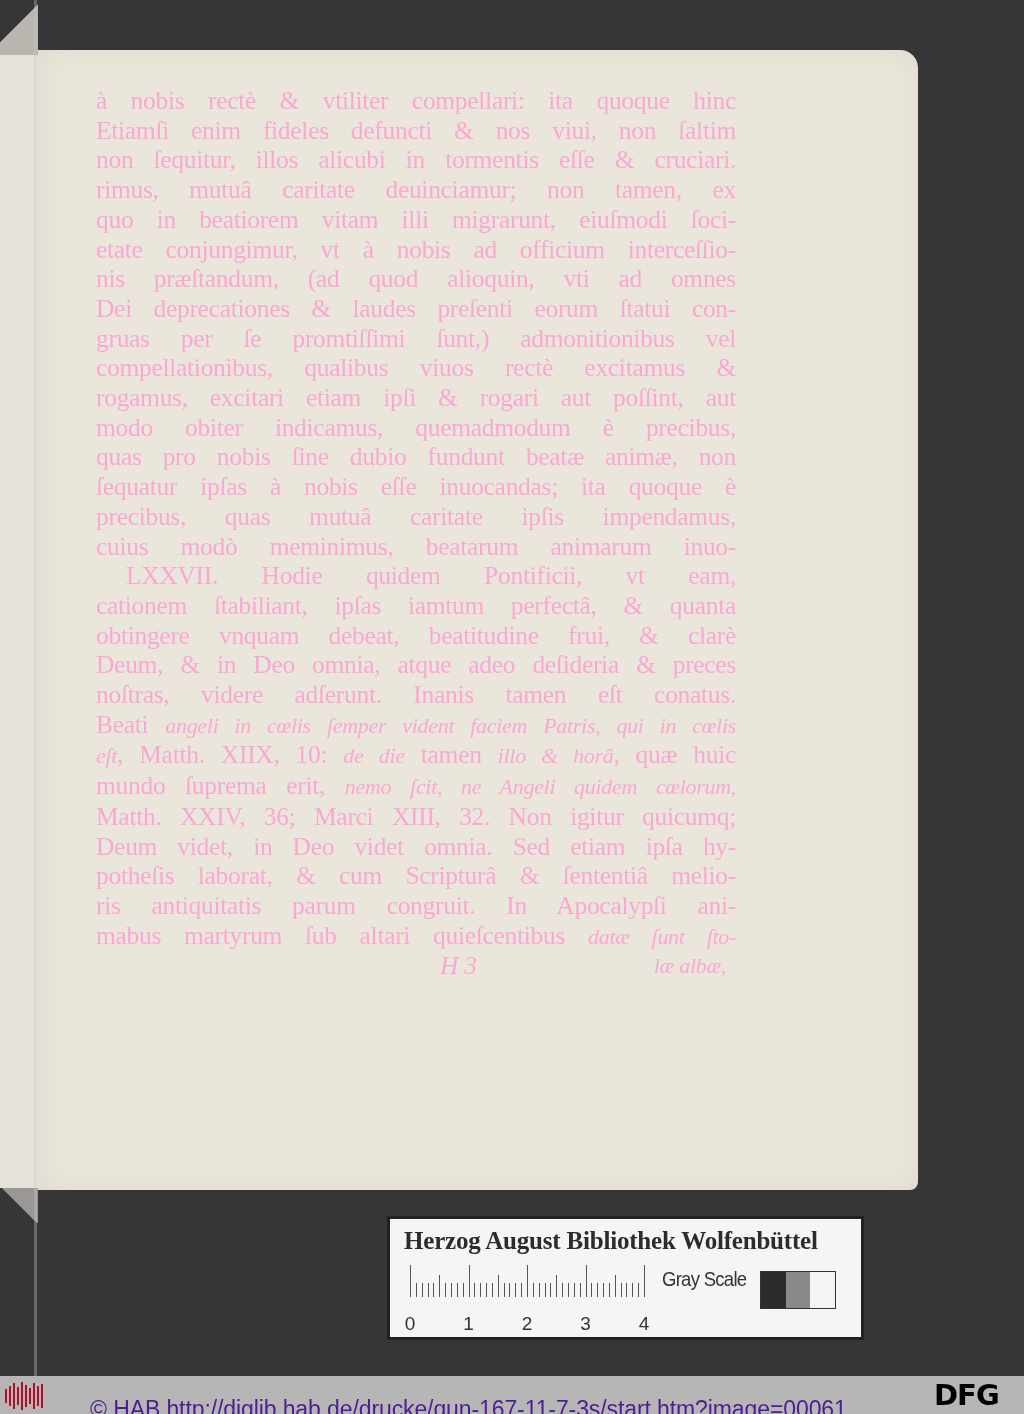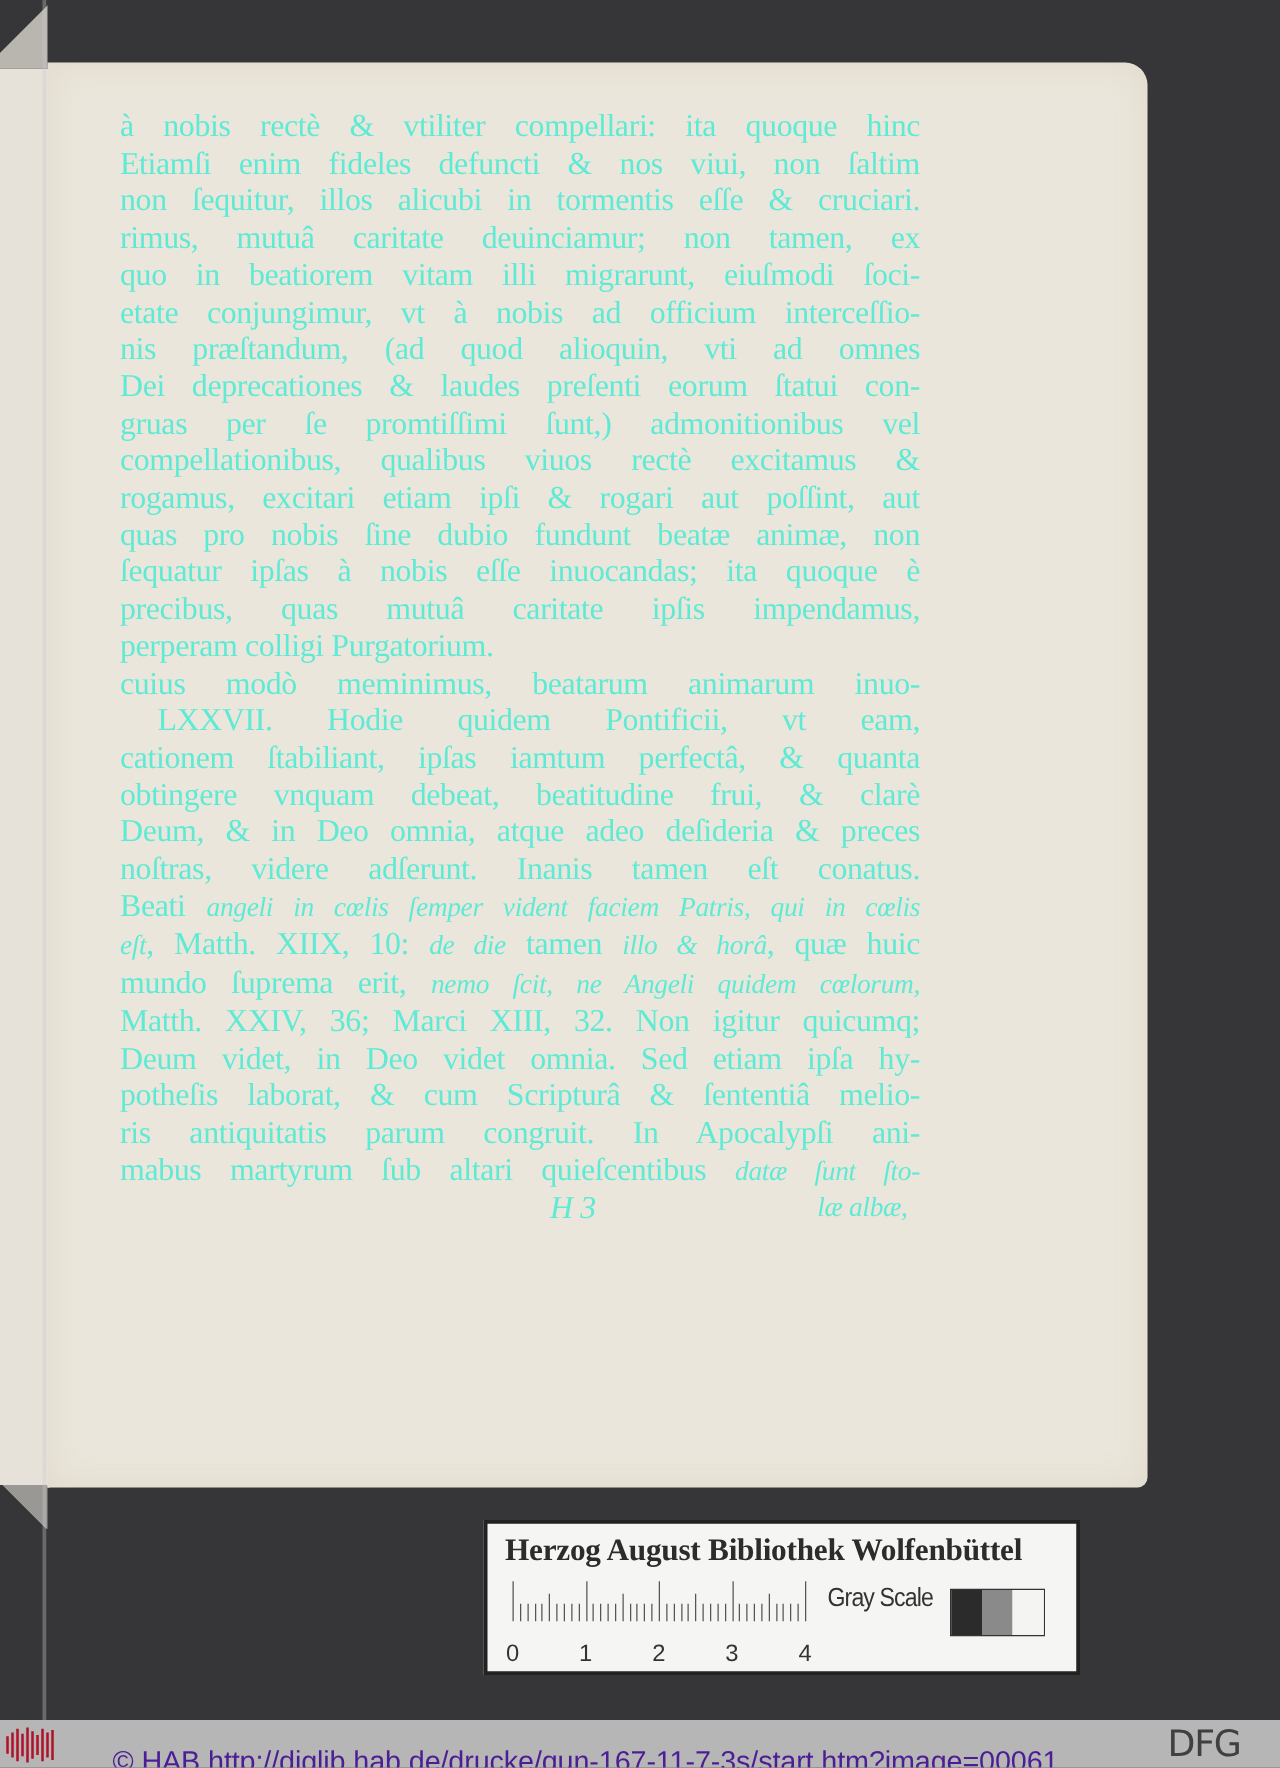--- a/index.html
+++ b/index.html
@@ -3,41 +3,41 @@
 <meta charset="utf-8">
 <style>
   html,body{margin:0;padding:0;}
   body{width:1024px;height:1414px;position:relative;overflow:hidden;background:#343436;font-family:"DejaVu Serif",serif;}
   .backdrop{position:absolute;left:0;top:0;width:1024px;height:1376px;background:#363638;}
   .left-sheet{position:absolute;left:0;top:55px;width:40px;height:1135px;background:#e7e2d9;}
   .left-fold{position:absolute;left:0;top:0;width:38px;height:55px;background:linear-gradient(135deg,#363638 0 45%,#b9b6b0 46% 100%);}
   .left-fold-bottom{position:absolute;left:0;top:1188px;width:38px;height:35px;background:linear-gradient(45deg,#363638 0 50%,#9a9894 51% 100%);}
   .clip-line{position:absolute;left:34px;top:0;width:3px;height:1376px;background:rgba(200,200,205,0.35);}
   .page{position:absolute;left:38px;top:50px;width:880px;height:1140px;background:#ebe6db;border-top-right-radius:18px;border-bottom-right-radius:8px;box-shadow:inset 0 0 30px rgba(150,135,100,0.12);}
-  .text-block{position:absolute;left:96px;top:86px;width:640px;color:#5eead4;font-family:"Liberation Serif",serif;font-size:25.5px;line-height:29.7px;letter-spacing:-0.3px;}
+  .text-block{position:absolute;left:96px;top:86px;width:640px;color:#f9a8d4;font-family:"Liberation Serif",serif;font-size:25.5px;line-height:29.7px;letter-spacing:-0.3px;}
   .line{white-space:nowrap;display:block;text-align:justify;text-align-last:justify;}
   .line.short{text-align-last:left;}
   .line.indent{padding-left:30px;}
   .it{font-style:italic;font-size:22px;}
   .footer-line{position:relative;height:29px;}
   .sig{position:absolute;left:344px;font-style:italic;}
   .catch{position:absolute;right:10px;font-style:italic;font-size:22px;margin-left:40px;}
   .card{position:absolute;left:387px;top:1216px;width:477px;height:124px;background:#f5f5f3;border:3px solid #222;box-sizing:border-box;}
   .card-title{position:absolute;left:14px;top:8px;font-family:"Liberation Serif",serif;font-weight:bold;font-size:25px;color:#2c2c2c;letter-spacing:-0.2px;white-space:nowrap;}
   .ruler{position:absolute;left:20px;top:52px;width:240px;height:44px;}
   .tick{position:absolute;bottom:18px;width:1px;background:#555;}
   .ruler-num{position:absolute;top:42px;font-family:"Liberation Sans",sans-serif;font-size:19px;color:#333;transform:translateX(-50%);}
   .gray-label{position:absolute;left:272px;top:48px;font-family:"Liberation Sans",sans-serif;font-size:21px;color:#333;letter-spacing:-0.8px;transform:scaleX(0.88);transform-origin:left;}
   .gray-scale{position:absolute;left:370px;top:52px;width:74px;height:36px;border:1.5px solid #333;display:flex;}
   .gray-scale div{flex:1;}
   .footer{position:absolute;left:0;top:1376px;width:1024px;height:38px;background:#b6b6b6;}
   .hab-logo{position:absolute;left:5px;top:6px;width:40px;height:28px;display:flex;gap:2px;align-items:center;}
   .hab-logo span{display:block;width:2px;background:#b0102a;}
   .copyright{position:absolute;left:90px;top:4px;font-family:"Liberation Sans",sans-serif;font-size:23px;color:#4c1d95;white-space:nowrap;letter-spacing:-0.1px;margin-top:16px;}
-  .dfg{position:absolute;left:934px;top:2px;font-family:"DejaVu Sans",sans-serif;font-weight:normal;font-size:29px;color:#404040;letter-spacing:-1px;}
+  .dfg{position:absolute;left:934px;top:2px;font-family:"DejaVu Sans",sans-serif;font-weight:bold;font-size:29px;color:#000000;letter-spacing:-1px;}
 </style>
 </head>
 <body>
 
 <div class="backdrop"></div>
 <div class="left-sheet"></div>
 <div class="left-fold"></div>
 <div class="left-fold-bottom"></div>
 
 <div class="page"></div>
@@ -48,24 +48,24 @@
     <span class="line"><span>Etiamſi enim fideles defuncti &amp; nos viui, non ſaltim</span></span>
     <span class="line"><span>non ſequitur, illos alicubi in tormentis eſſe &amp; cruciari.</span></span>
     <span class="line"><span>rimus, mutuâ caritate deuinciamur; non tamen, ex</span></span>
     <span class="line"><span>quo in beatiorem vitam illi migrarunt, eiuſmodi ſoci-</span></span>
     <span class="line"><span>etate conjungimur, vt à nobis ad officium interceſſio-</span></span>
     <span class="line"><span>nis præſtandum, (ad quod alioquin, vti ad omnes</span></span>
     <span class="line"><span>Dei deprecationes &amp; laudes preſenti eorum ſtatui con-</span></span>
     <span class="line"><span>gruas per ſe promtiſſimi ſunt,) admonitionibus vel</span></span>
     <span class="line"><span>compellationibus, qualibus viuos rectè excitamus &amp;</span></span>
     <span class="line"><span>rogamus, excitari etiam ipſi &amp; rogari aut poſſint, aut</span></span>
+    <span class="line"><span>modo obiter indicamus, quemadmodum è precibus,</span></span>
     <span class="line"><span>quas pro nobis ſine dubio fundunt beatæ animæ, non</span></span>
     <span class="line"><span>ſequatur ipſas à nobis eſſe inuocandas; ita quoque è</span></span>
     <span class="line"><span>precibus, quas mutuâ caritate ipſis impendamus,</span></span>
-    <span class="line short"><span>perperam colligi Purgatorium.</span></span>
     <span class="line"><span>cuius modò meminimus, beatarum animarum inuo-</span></span>
     <span class="line indent"><span>LXXVII.   Hodie quidem Pontificii, vt eam,</span></span>
     <span class="line"><span>cationem ſtabiliant, ipſas iamtum perfectâ, &amp; quanta</span></span>
     <span class="line"><span>obtingere vnquam debeat, beatitudine frui, &amp; clarè</span></span>
     <span class="line"><span>Deum, &amp; in Deo omnia, atque adeo deſideria &amp; preces</span></span>
     <span class="line"><span>noſtras, videre adſerunt.  Inanis tamen eſt conatus.</span></span>
     <span class="line"><span>Beati </span><span class="it">angeli in cœlis ſemper vident faciem Patris, qui in cœlis</span></span>
     <span class="line"><span class="it">eſt</span><span>, Matth. XIIX, 10: </span><span class="it">de die</span><span> tamen </span><span class="it">illo &amp; horâ</span><span>, quæ huic</span></span>
     <span class="line"><span>mundo ſuprema erit, </span><span class="it">nemo ſcit, ne Angeli quidem cœlorum,</span></span>
     <span class="line"><span>Matth. XXIV, 36; Marci XIII, 32.  Non igitur quicumq;</span></span>

